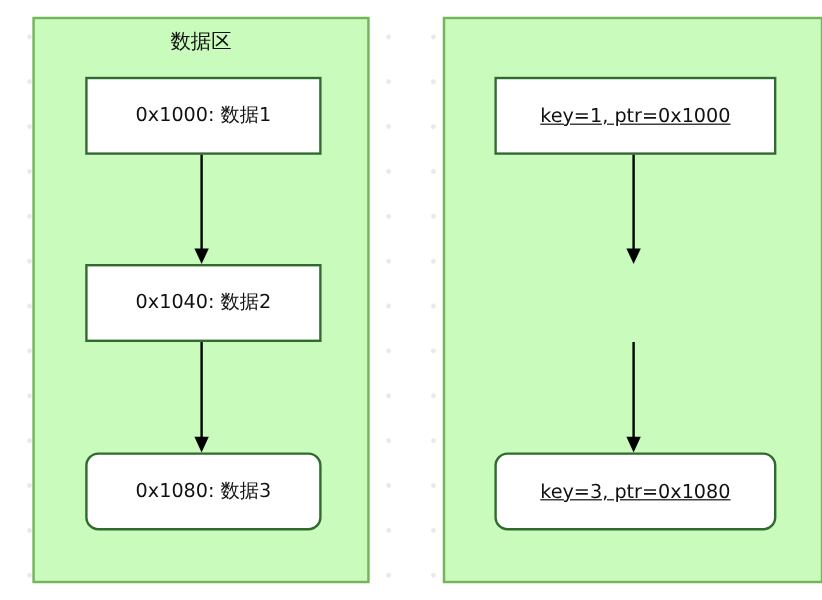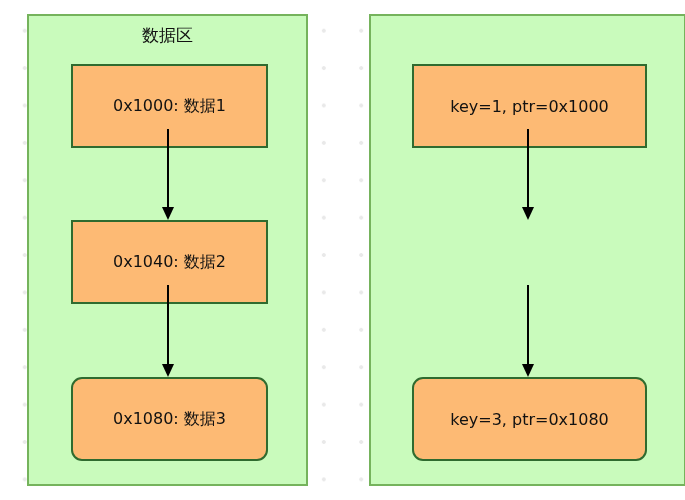--- a/index.html
+++ b/index.html
@@ -25,32 +25,32 @@
   .panel-right { left: 353px; width: 317px; }
   .panel-title {
     position: absolute;
     top: 7px; left: 0; right: 0;
     text-align: center;
     font-size: 17px;
     line-height: 24px;
   }
   .node {
     position: absolute;
-    height: 84px;
-    background: #fdba74;
+    height: 65px;
+    background: #ffffff;
     border: 2px solid #2f6b2f;
     display: flex;
     align-items: center;
     justify-content: center;
     font-size: 16px;
     text-align: center;
     white-space: nowrap;
   }
   .panel-left  .node { left: 42px; width: 197px; }
-  .panel-right .node { left: 41px; width: 235px; }
+  .panel-right .node { left: 41px; width: 235px; text-decoration: underline; }
   .row1 { top: 48px; }
   .row2 { top: 204px; }
   .row3 { top: 361px; border-radius: 11px; }
   .arrow {
     position: absolute;
     left: 50%;
     transform: translateX(-50%);
     width: 14px;
   }
   .a1 { top: 113px; height: 91px; }

